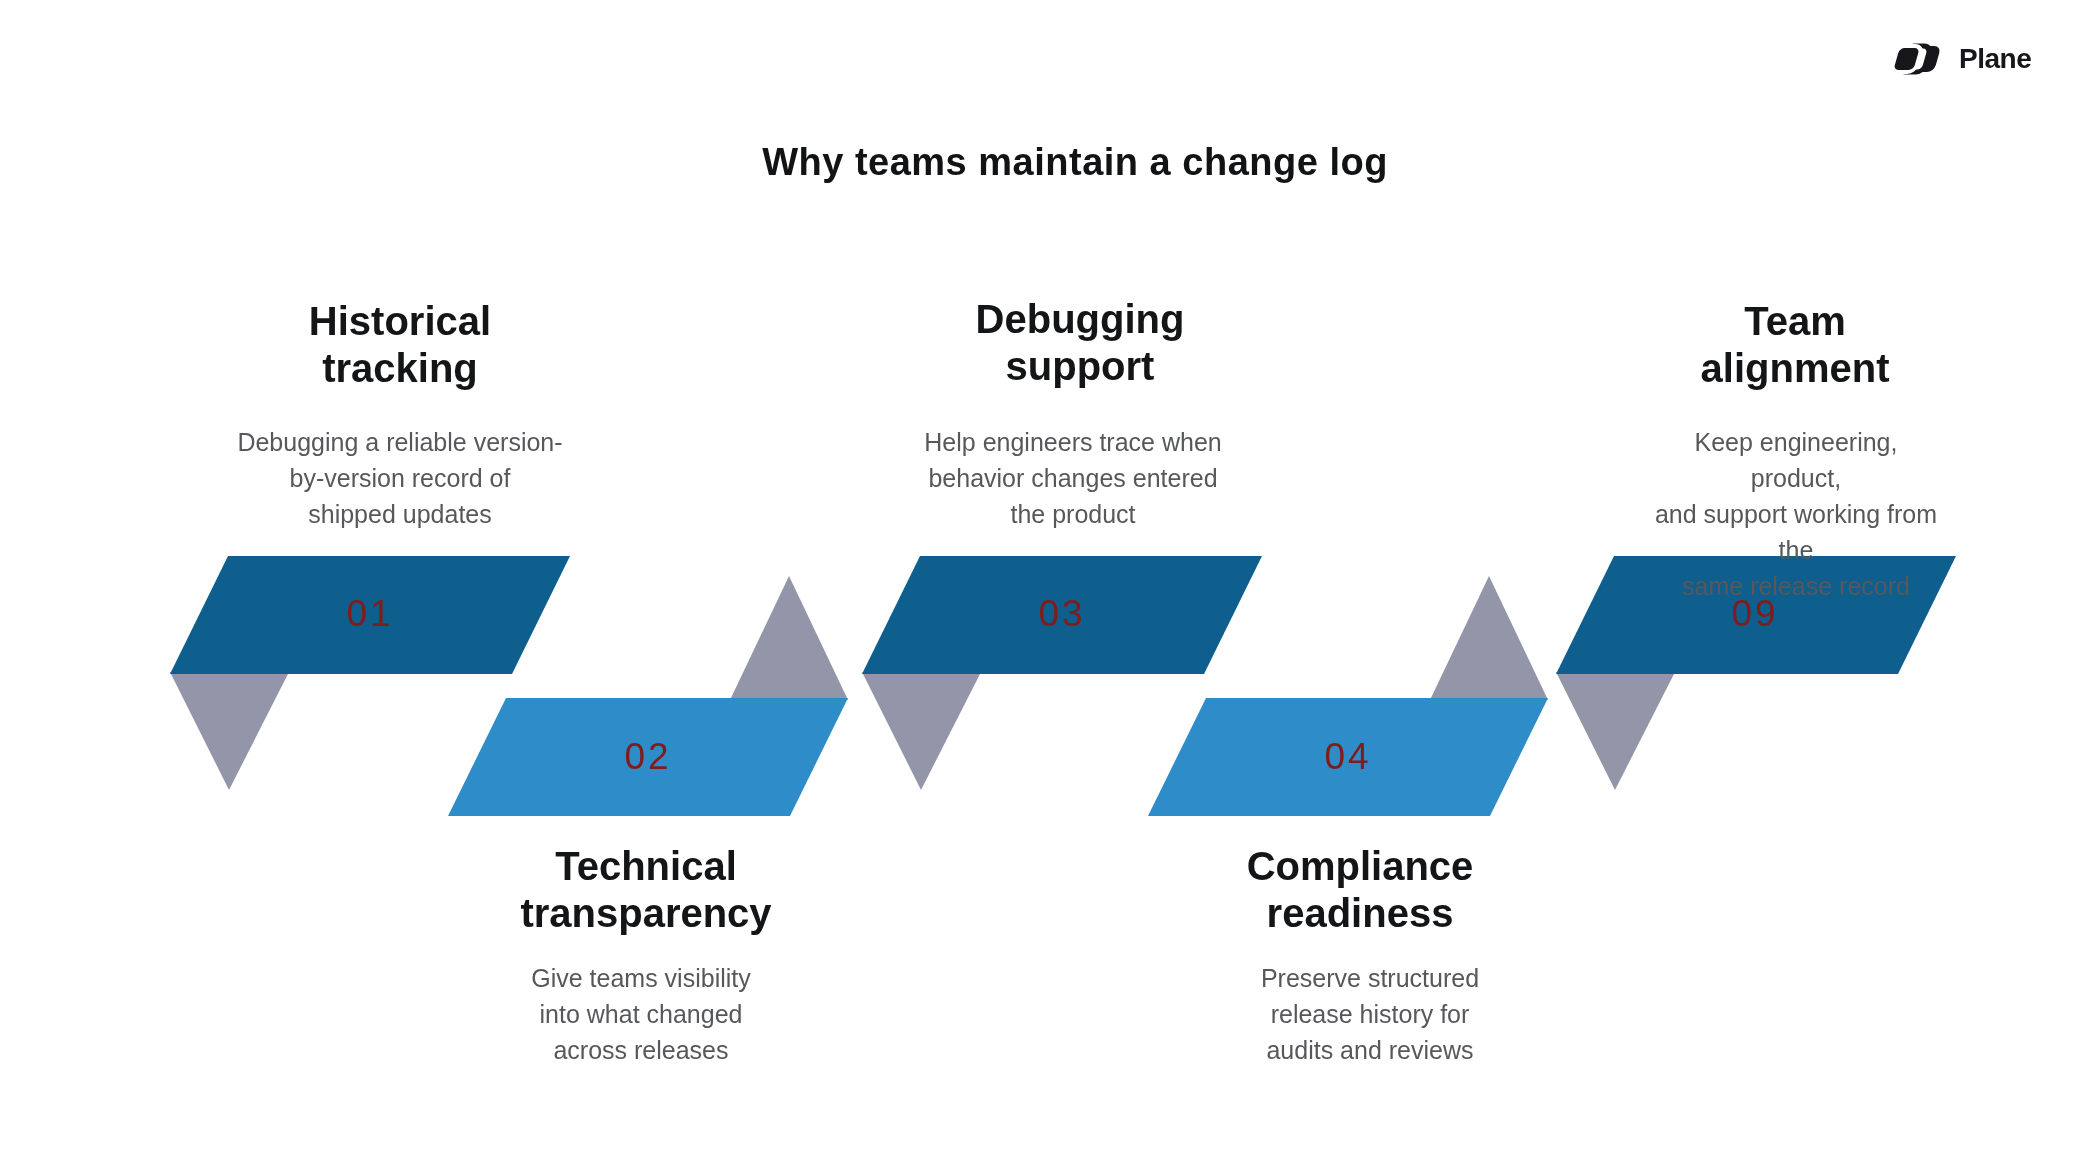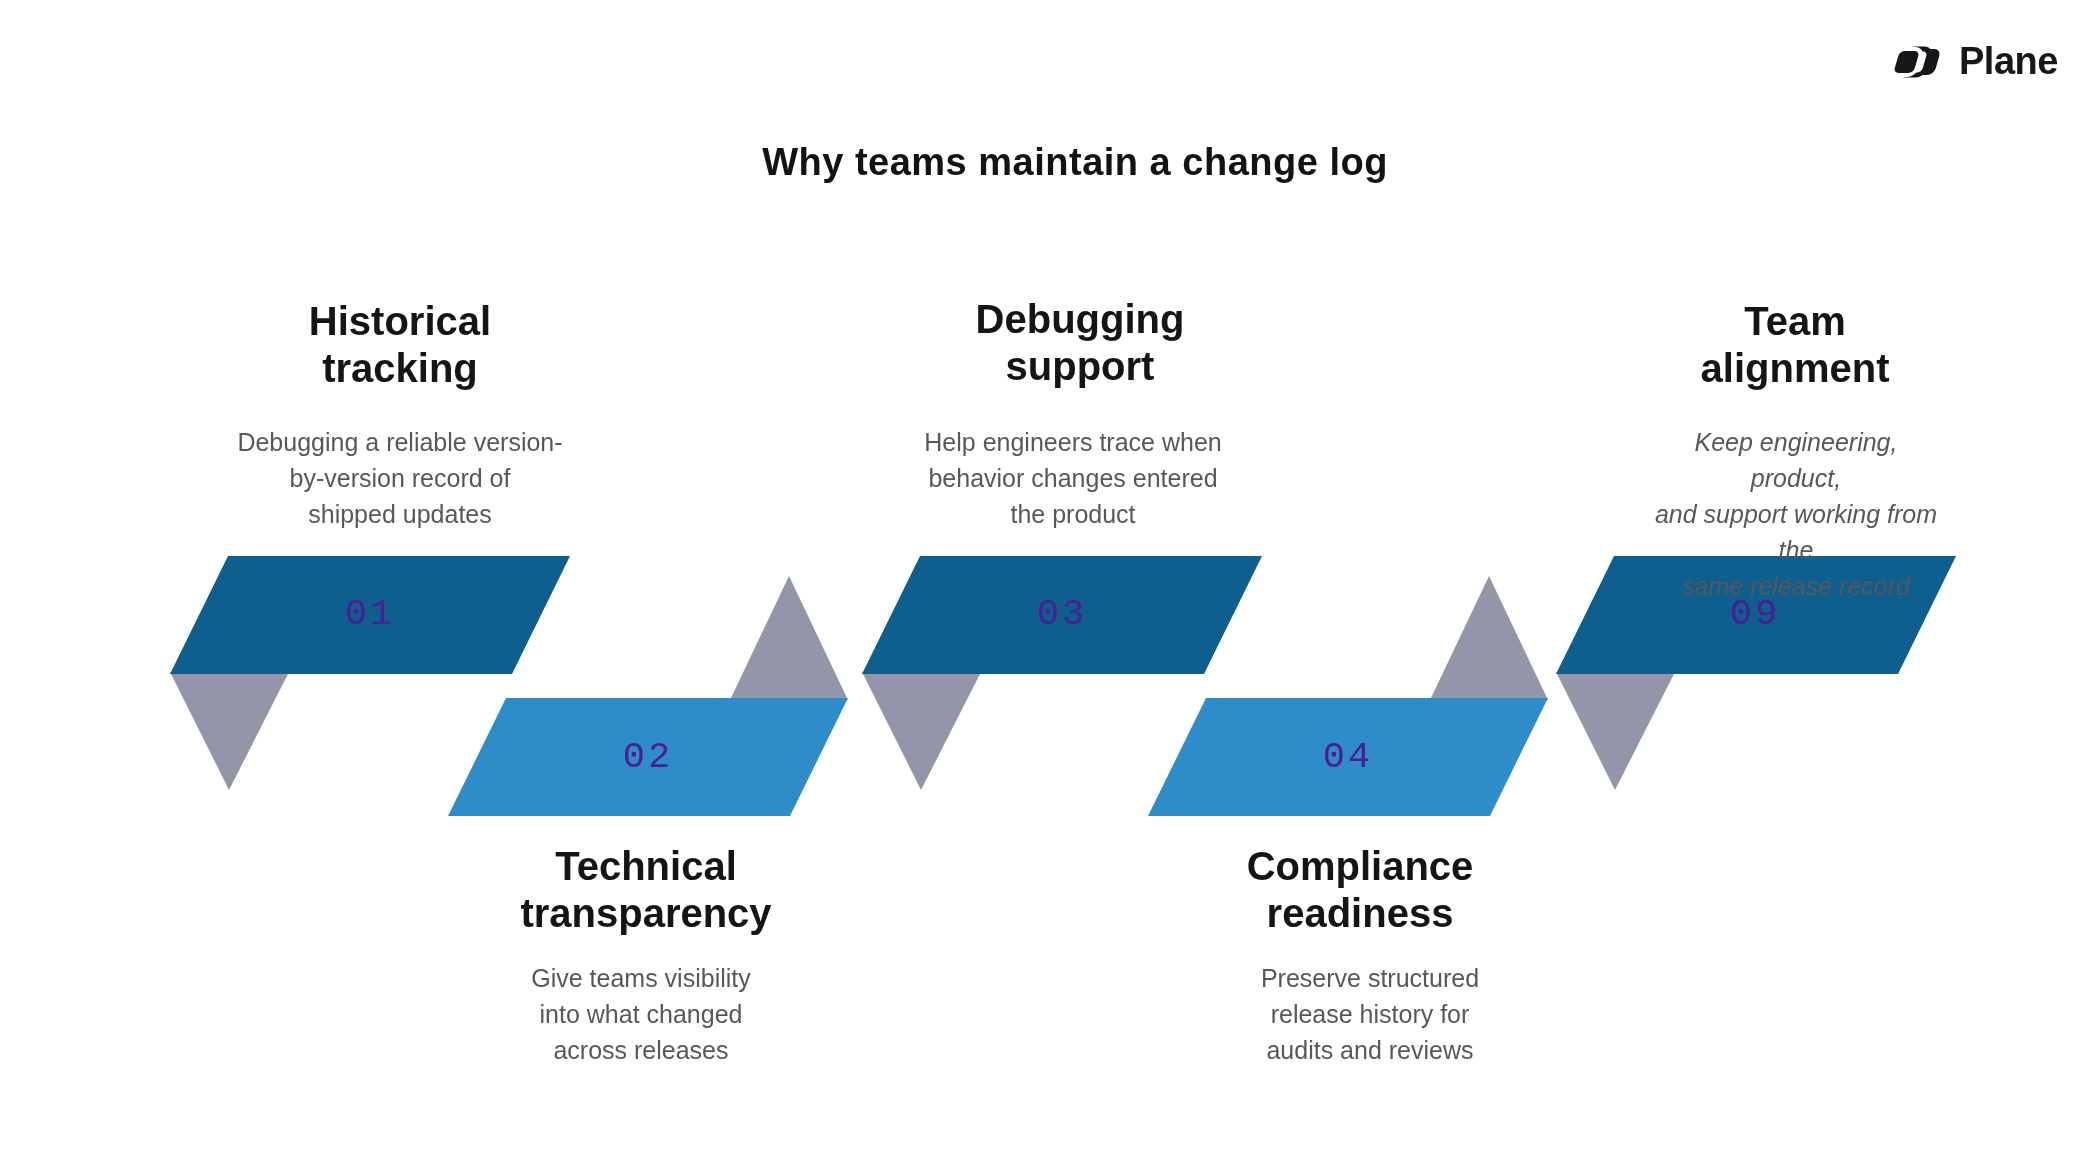--- a/index.html
+++ b/index.html
@@ -3,36 +3,36 @@
 <meta charset="utf-8">
 <style>
   html,body{margin:0;padding:0;background:#ffffff;}
   .canvas{
     position:relative;width:2094px;height:1176px;background:#ffffff;overflow:hidden;
     font-family:"Liberation Sans", sans-serif;
   }
 
   
   .logo{position:absolute;top:40px;left:1891px;display:flex;align-items:center;gap:12px;}
-  .logo-text{font-size:38px;font-weight:700;color:#17171b;letter-spacing:-0.5px;}
+  .logo-text{font-size:28px;font-weight:700;color:#17171b;letter-spacing:-0.5px;}
 
   
   .page-title{
     position:absolute;left:1075px;top:141px;transform:translateX(-50%);
     font-size:38px;font-weight:700;color:#121315;white-space:nowrap;margin:0;
     letter-spacing:0.5px;
   }
 
   
   .zigzag{position:absolute;left:0;top:0;}
 
   
   .step-number{
     position:absolute;transform:translate(-50%,-50%);
-    color:#4c1d95;font-size:37px;font-weight:400;letter-spacing:3px;font-family:Liberation Mono, monospace;
+    color:#7f1d1d;font-size:37px;font-weight:400;letter-spacing:3px;
   }
 
   
   .step-title{
     position:absolute;transform:translateX(-50%);
     font-size:40px;line-height:47px;font-weight:700;color:#141517;
     text-align:center;white-space:pre-line;
   }
   .step-desc{
     position:absolute;transform:translateX(-50%);
@@ -98,17 +98,17 @@
 the product</div>
 
   <div class="step-title" style="left:1360px;top:843px;">Compliance
 readiness</div>
   <div class="step-desc" style="left:1370px;top:960px;">Preserve structured
 release history for
 audits and reviews</div>
 
   <div class="step-title" style="left:1795px;top:298px;">Team
 alignment</div>
-  <div class="step-desc" style="left:1796px;top:424px;font-style:italic;">Keep engineering, product,
+  <div class="step-desc" style="left:1796px;top:424px;">Keep engineering, product,
 and support working from the
 same release record</div>
 
 </div>
 
 </body></html>

